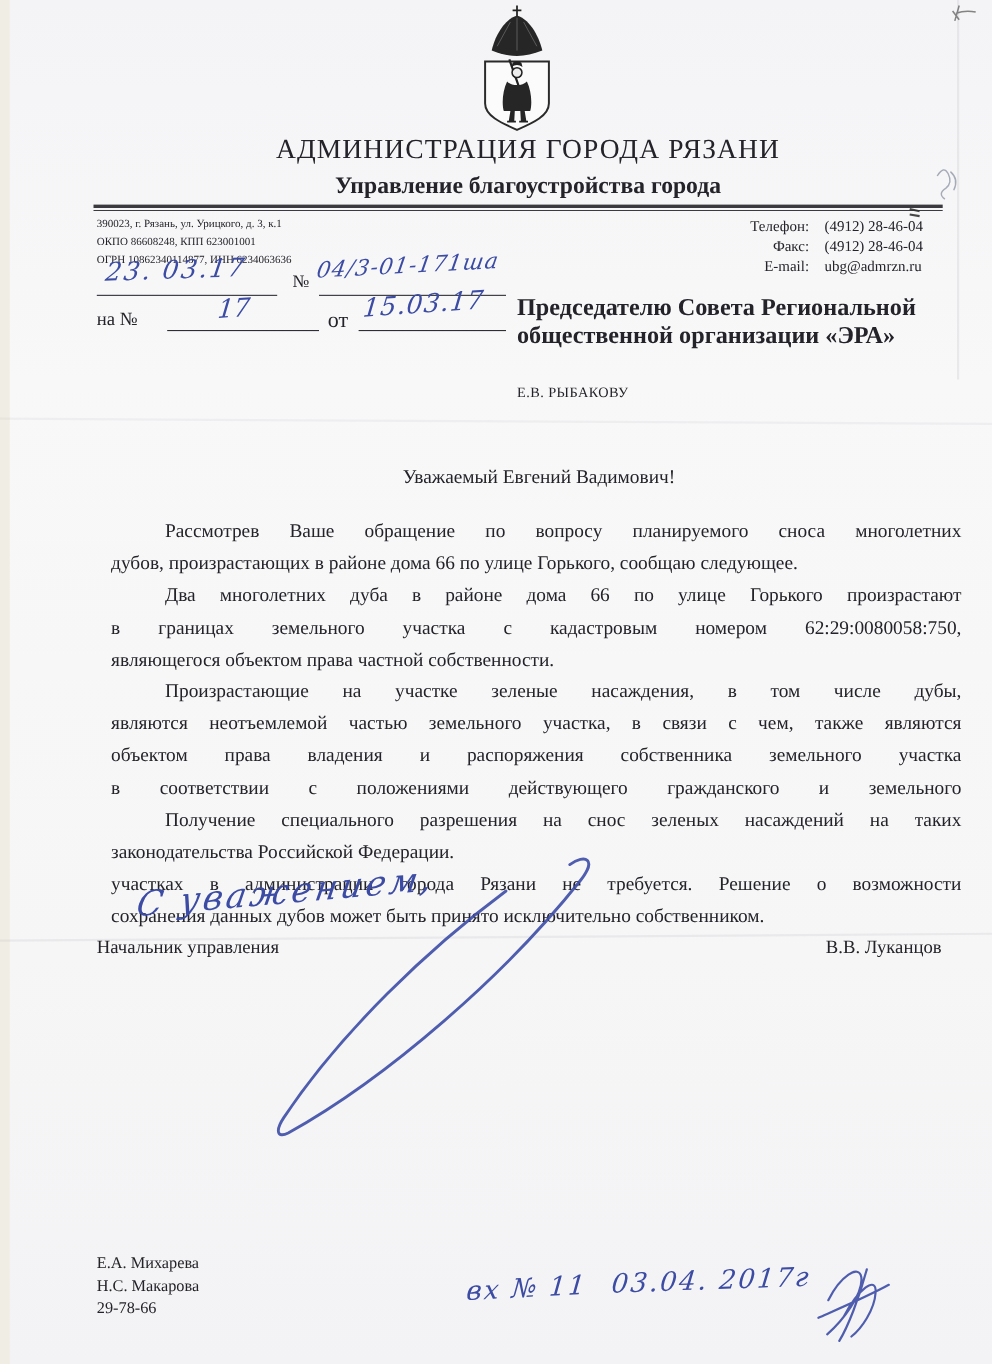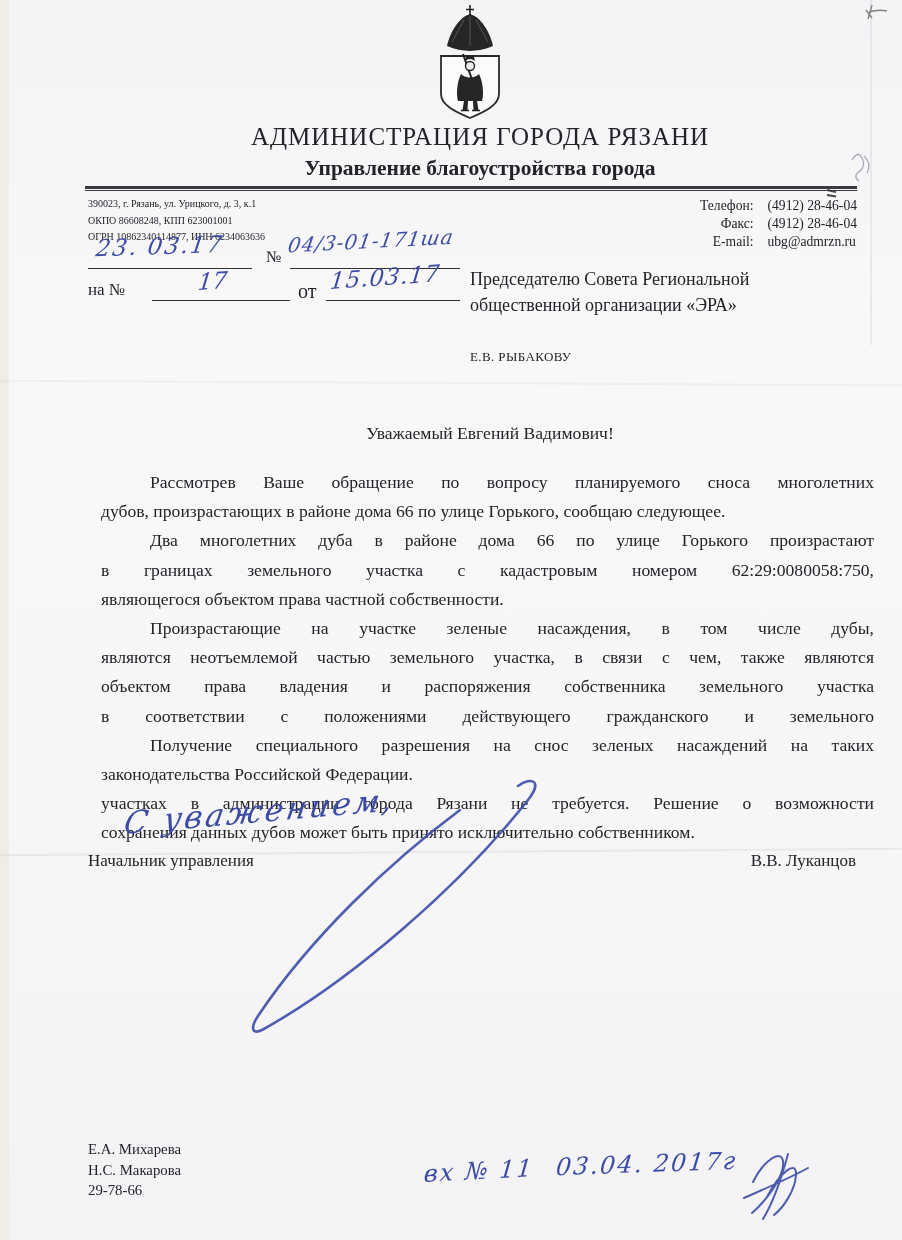--- a/index.html
+++ b/index.html
@@ -13,21 +13,21 @@
   .scan-edge{left:0;top:0;width:9px;height:1240px;background:#eeece1;opacity:.85;}
   .crease-h1{left:0;top:382px;width:902px;height:2px;background:rgba(110,110,125,.07);transform:rotate(.3deg);}
   .crease-h2{left:0;top:851px;width:902px;height:2px;background:rgba(110,110,125,.09);transform:rotate(-.4deg);}
   .crease-v{left:870px;top:0;width:2px;height:345px;background:rgba(110,110,125,.10);}
   
   .org{left:60px;top:123px;width:840px;text-align:center;font-weight:normal;font-size:25px;letter-spacing:1px;}
   .dept{left:60px;top:156px;width:840px;text-align:center;font-weight:bold;font-size:21.5px;}
   .rule{left:85px;top:186px;width:772px;height:6px;
     background:linear-gradient(#3b3b3f 0 3px,transparent 3px 4.5px,#3b3b3f 4.5px 5.5px,transparent 5.5px);}
   .req-left{left:88px;top:196px;font-size:10px;line-height:16.5px;white-space:nowrap;}
-  .req-right{right:45px;top:197px;font-size:13.6px;line-height:18px;display:grid;grid-template-columns:auto auto;column-gap:14px;}
+  .req-right{right:63px;top:197px;font-size:13.6px;line-height:18px;display:grid;grid-template-columns:auto auto;column-gap:14px;}
   .req-right .lbl{text-align:right;}
   .req-right .val{text-align:left;}
   
   .hw{font-family:"DejaVu Serif", serif;font-style:italic;color:#3c4ca4;white-space:nowrap;}
   .hw-date1{left:96px;top:233px;font-size:23px;transform:rotate(-2deg) skewX(-10deg);letter-spacing:2px;}
   .hw-number{left:288px;top:229px;font-size:20px;transform:rotate(-3deg) skewX(-12deg);letter-spacing:1px;}
   .hw-innum{left:198px;top:268px;font-size:23px;transform:rotate(-4deg) skewX(-10deg);}
   .hw-indate{left:330px;top:264px;font-size:23px;transform:rotate(-4deg) skewX(-10deg);letter-spacing:1px;}
   .closing-hw{left:124px;top:793px;font-size:31px;transform:rotate(-5deg) skewX(-14deg);letter-spacing:3px;}
   .stamp-left{left:424px;top:1157px;font-size:24px;transform:rotate(-3deg) skewX(-8deg);letter-spacing:2px;}
@@ -35,21 +35,21 @@
   
   .refline{border-top:1.5px solid #2f2f33;height:0;}
   .l1a{left:88px;top:268px;width:164px;}
   .l1b{left:290px;top:268px;width:170px;}
   .l2a{left:152px;top:300px;width:138px;}
   .l2b{left:326px;top:300px;width:134px;}
   .no-label{left:266px;top:248px;font-size:16px;}
   .na-label{left:88px;top:280px;font-size:17px;}
   .ot-label{left:298px;top:280px;font-size:20px;}
   
-  .addr{left:470px;top:266px;width:410px;font-size:18px;line-height:26px;}
+  .addr{left:470px;top:266px;width:410px;font-size:22px;line-height:26px;font-weight:bold;}
   .addr-name{left:470px;top:336px;font-size:13px;font-weight:normal;letter-spacing:.4px;margin-top:13px;}
   
   .salutation{left:100px;top:423px;width:780px;text-align:center;font-size:17.6px;}
   .body-text{left:101px;top:468px;width:773px;font-size:17.6px;line-height:29.2px;}
   .bline{text-align:justify;text-align-last:justify;}
   .bline.plast{text-align-last:left;}
   .bline.first{padding-left:49px;}
   
   .position-title{left:88px;top:851px;font-size:17px;}
   .signer-name{left:600px;top:851px;width:256px;text-align:right;font-size:17px;}

